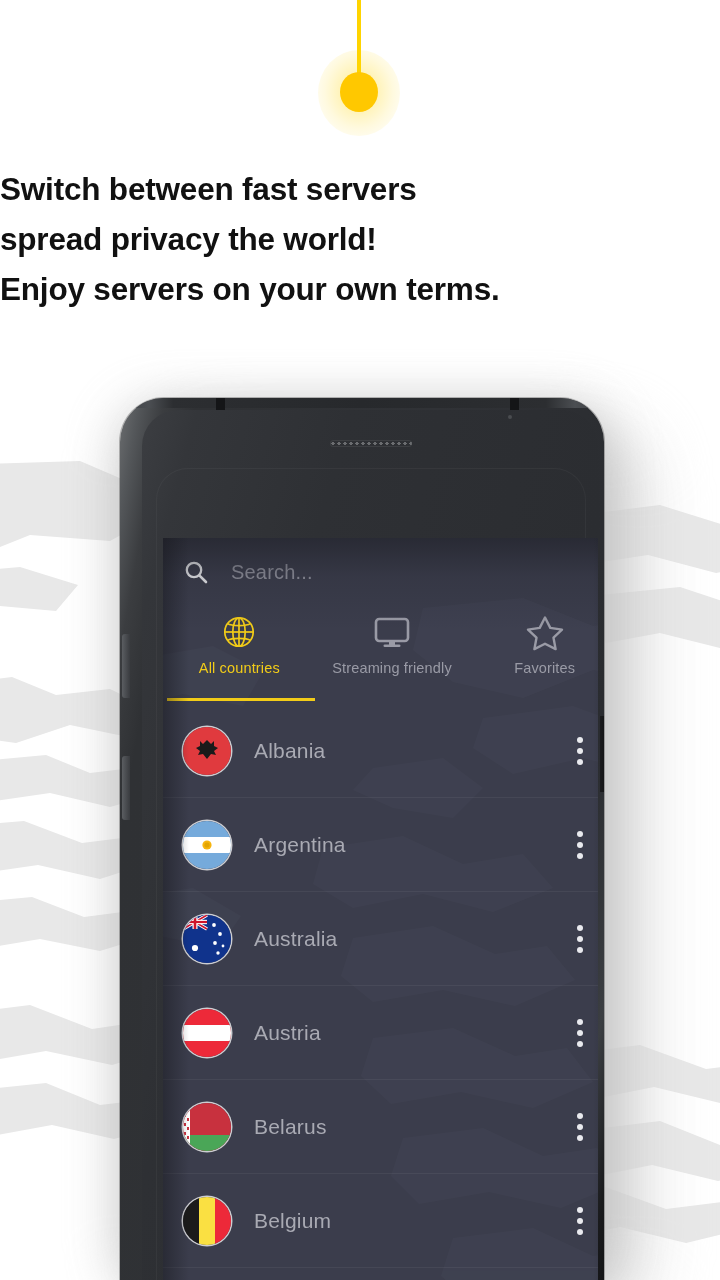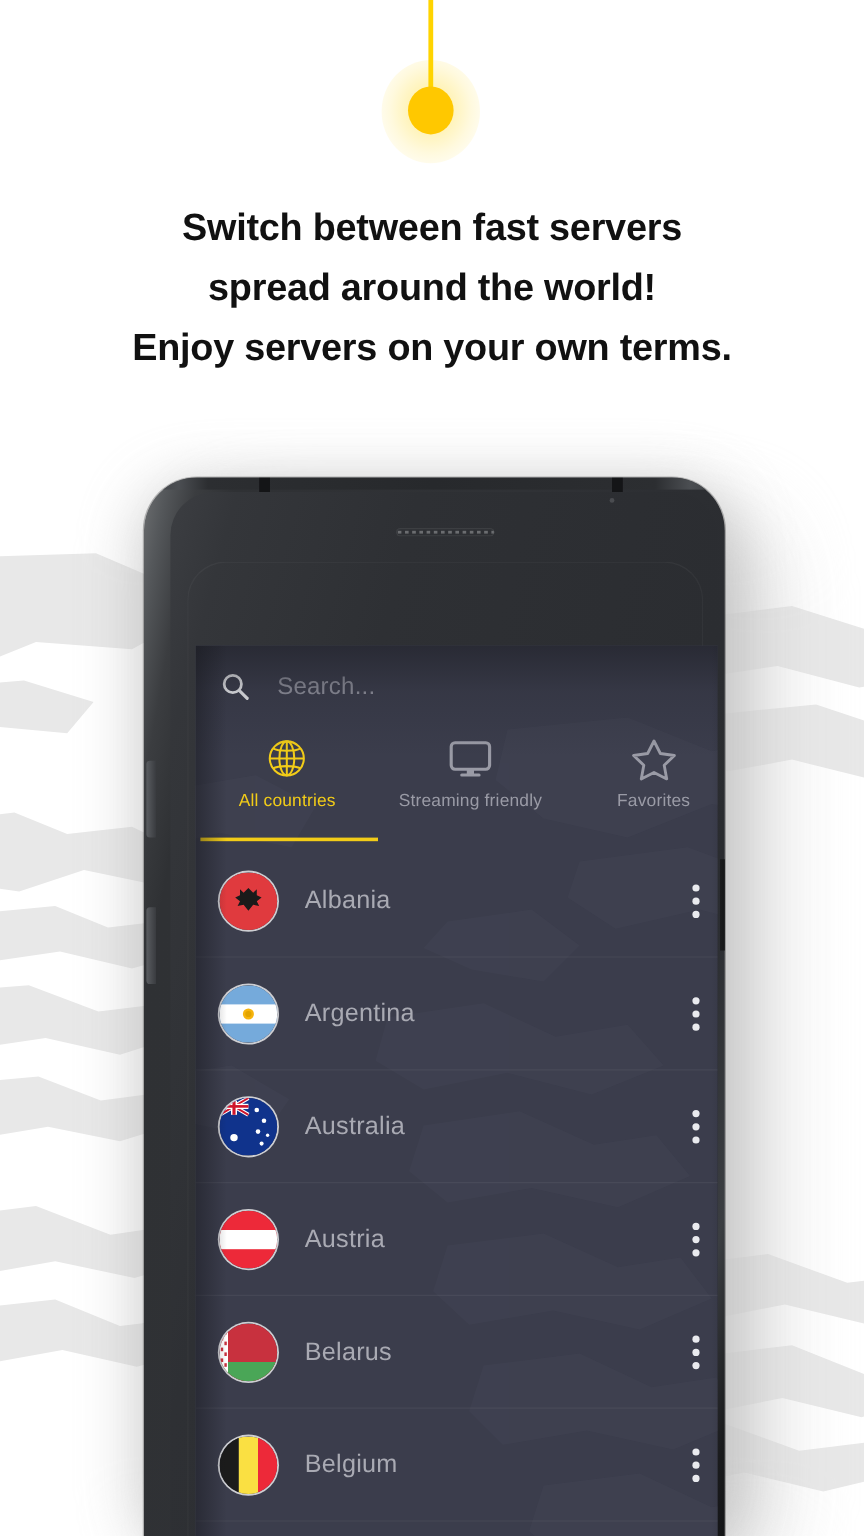--- a/index.html
+++ b/index.html
@@ -36,21 +36,20 @@
   }
   #pendant .bulb{
     position:absolute;left:340px;top:72px;width:38px;height:40px;
     border-radius:50%;
     background:#FFC800;
   }
 
   
   #headline{
     position:absolute;left:0;top:164px;width:720px;
-    text-align:center;
     color:#111111;
     font-size:31.5px;
     font-weight:bold;
     line-height:50px;
     letter-spacing:-0.2px;
   }
   #headline div{display:block;}
 
   
   #phone-wrap{
@@ -219,21 +218,21 @@
 </div>
 
 <div id="pendant">
   <div class="cord"></div>
   <div class="glow"></div>
   <div class="bulb"></div>
 </div>
 
 <div id="headline">
   <div>Switch between fast servers</div>
-  <div>spread around the world!</div>
+  <div>spread privacy the world!</div>
   <div>Enjoy servers on your own terms.</div>
 </div>
 
 <div id="phone-wrap">
   <div id="phone-shadow2"></div>
   <div id="phone-shadow"></div>
 
   <div id="phone-body">
     <div id="ant-band"></div>
     <div id="ant-notch-l"></div>

